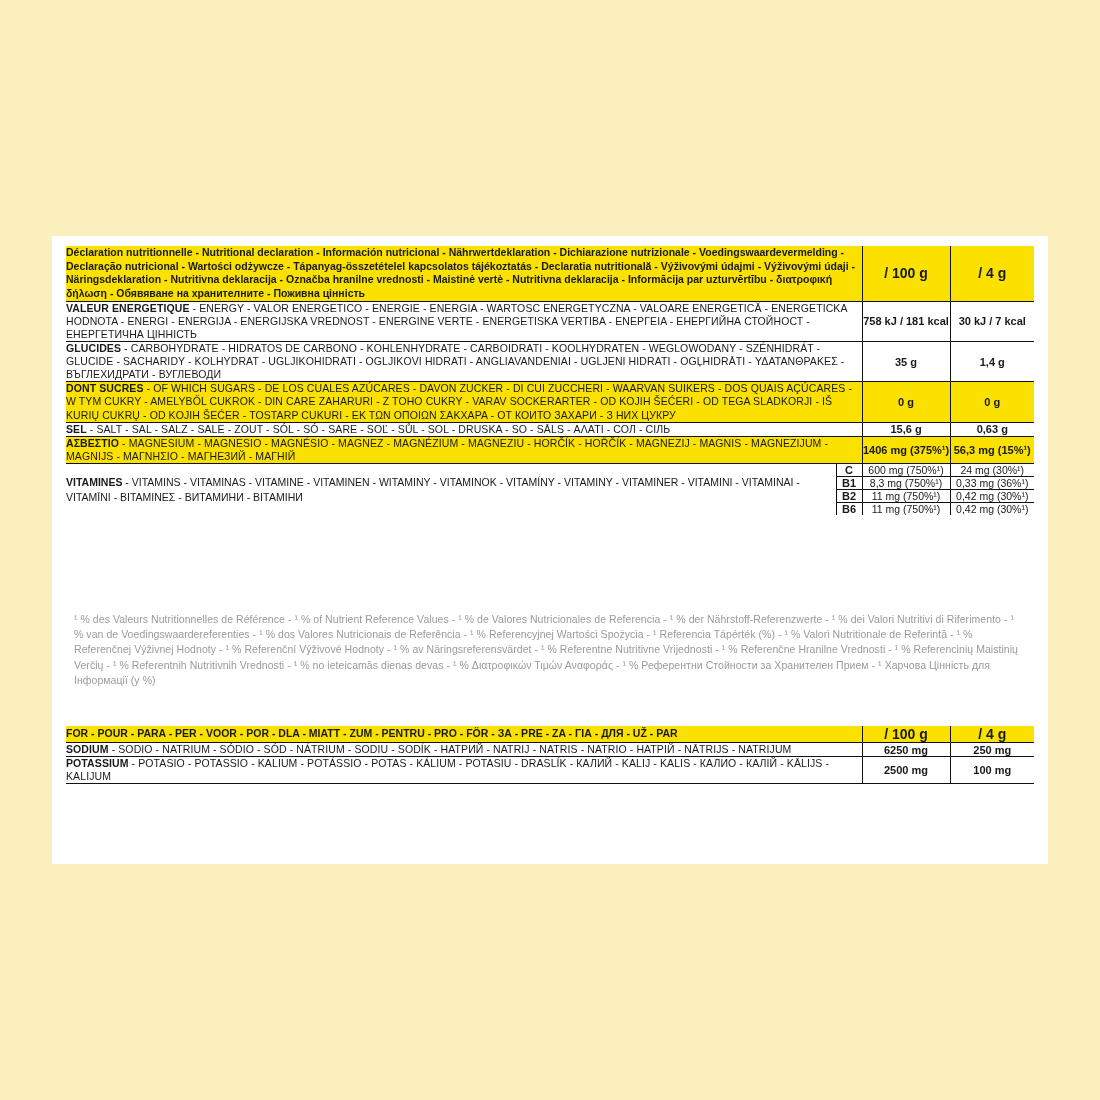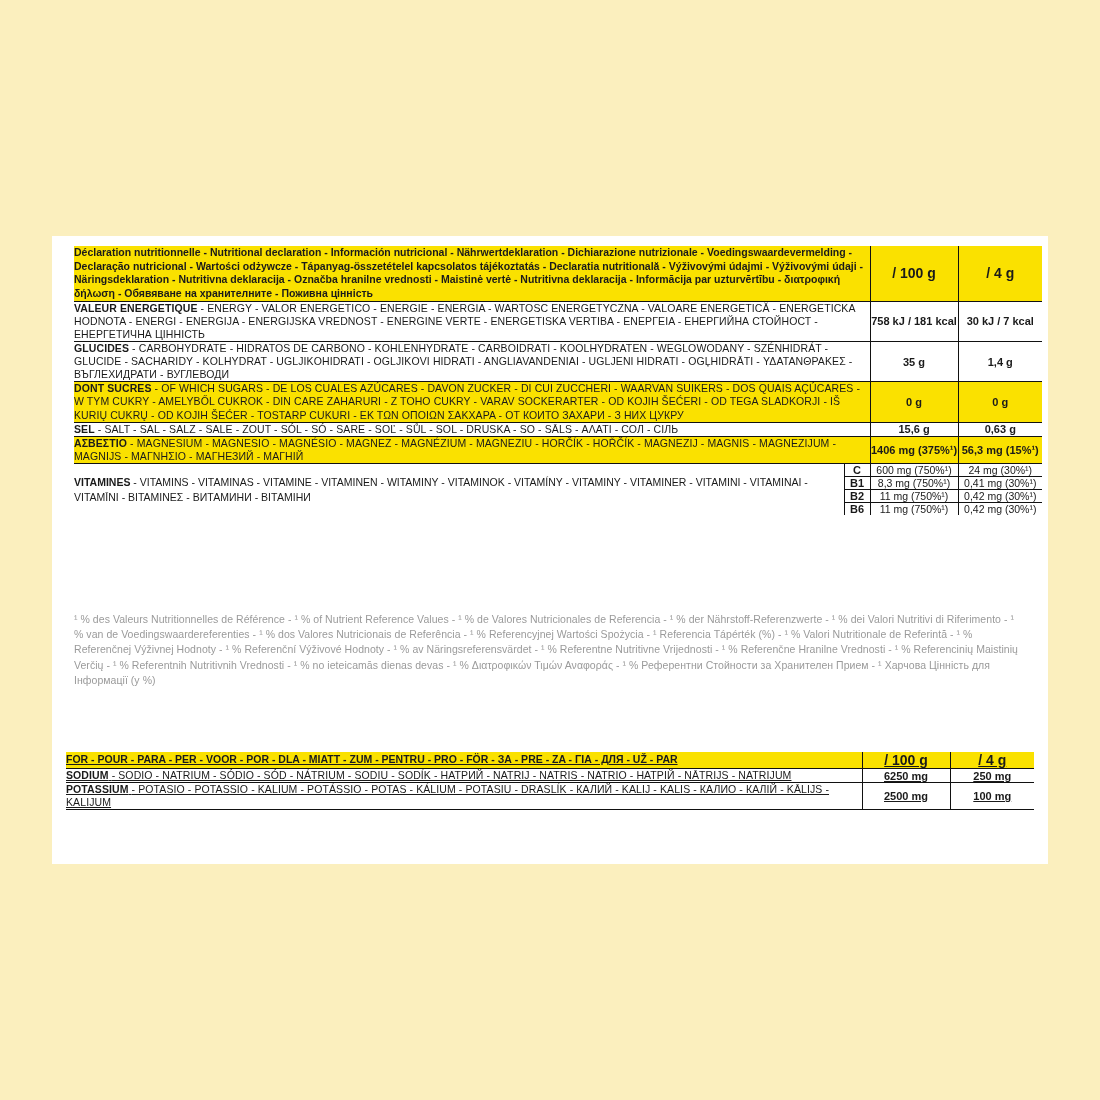--- a/index.html
+++ b/index.html
@@ -16,21 +16,21 @@
   .sheet {
     position: absolute;
     left: 52px;
     top: 236px;
     width: 996px;
     height: 628px;
     background: #ffffff;
   }
   .label-wrap {
     position: absolute;
-    left: 74px;
+    left: 66px;
     top: 246px;
     width: 968px;
     font-size: 11px;
     color: #1a1a1a;
   }
 
   
   table.nut {
     border-collapse: collapse;
     width: 968px;
@@ -108,25 +108,24 @@
     font-size: 10.5px;
     line-height: 1.45;
     color: #9a9a9a;
     letter-spacing: 0.05px;
   }
 
   
   .label-wrap2 {
     position: absolute;
     left: 66px;
-    top: 752px;
+    top: 726px;
     width: 968px;
     font-size: 11px;
     color: #1a1a1a;
-    text-decoration: underline;
   }
 </style>
 </head>
 <body>
 
 <div class="sheet"></div>
 
 <div class="label-wrap">
   <table class="nut">
     <colgroup>
@@ -193,21 +192,21 @@
         <span class="bold">VITAMINES</span>
         <span>- VITAMINS - VITAMINAS - VITAMINE - VITAMINEN - WITAMINY - VITAMINOK - VITAMÍNY - VITAMINY - VITAMINER - VITAMINI - VITAMINAI -VITAMĪNI - ΒΙΤΑΜΙΝΕΣ - ВИТАМИНИ - ВІТАМІНИ</span>
       </td>
       <td class="vit-sub line-top">C</td>
       <td class="vit-a line-top line-left">600 mg (750%¹)</td>
       <td class="vit-b line-top line-left">24 mg (30%¹)</td>
     </tr>
     <tr class="row-white">
       <td class="vit-sub line-top">B1</td>
       <td class="vit-a line-top line-left">8,3 mg (750%¹)</td>
-      <td class="vit-b line-top line-left">0,41 mg (30%¹)</td>
+      <td class="vit-b line-top line-left">0,33 mg (36%¹)</td>
     </tr>
     <tr class="row-white">
       <td class="vit-sub line-top">B2</td>
       <td class="vit-a line-top line-left">11 mg (750%¹)</td>
       <td class="vit-b line-top line-left">0,42 mg (30%¹)</td>
     </tr>
     <tr class="row-white">
       <td class="vit-sub line-top">B6</td>
       <td class="vit-a line-top line-left">11 mg (750%¹)</td>
       <td class="vit-b line-top line-left">0,42 mg (30%¹)</td>

